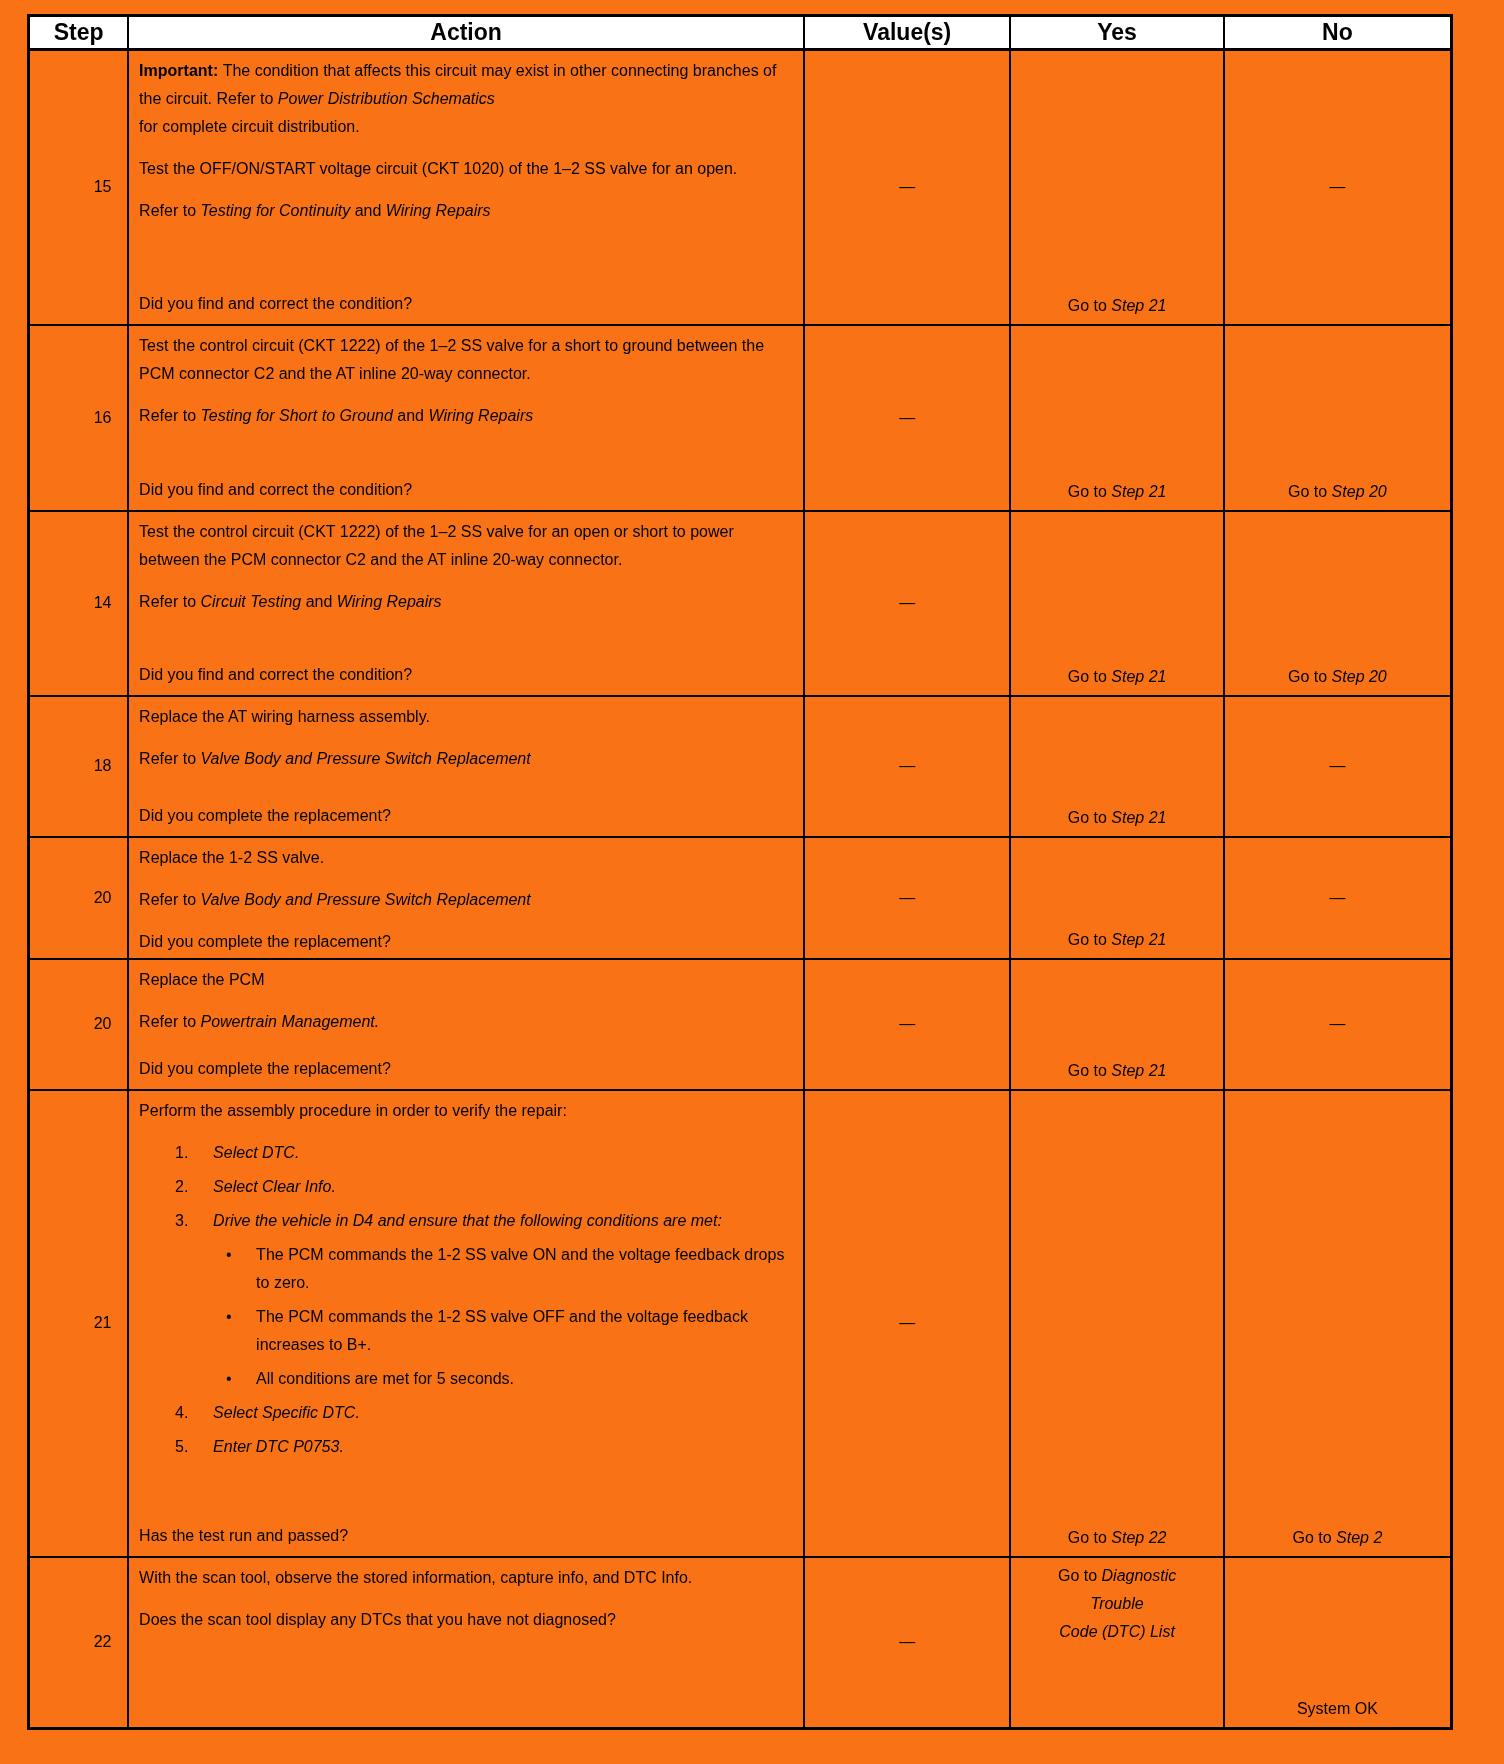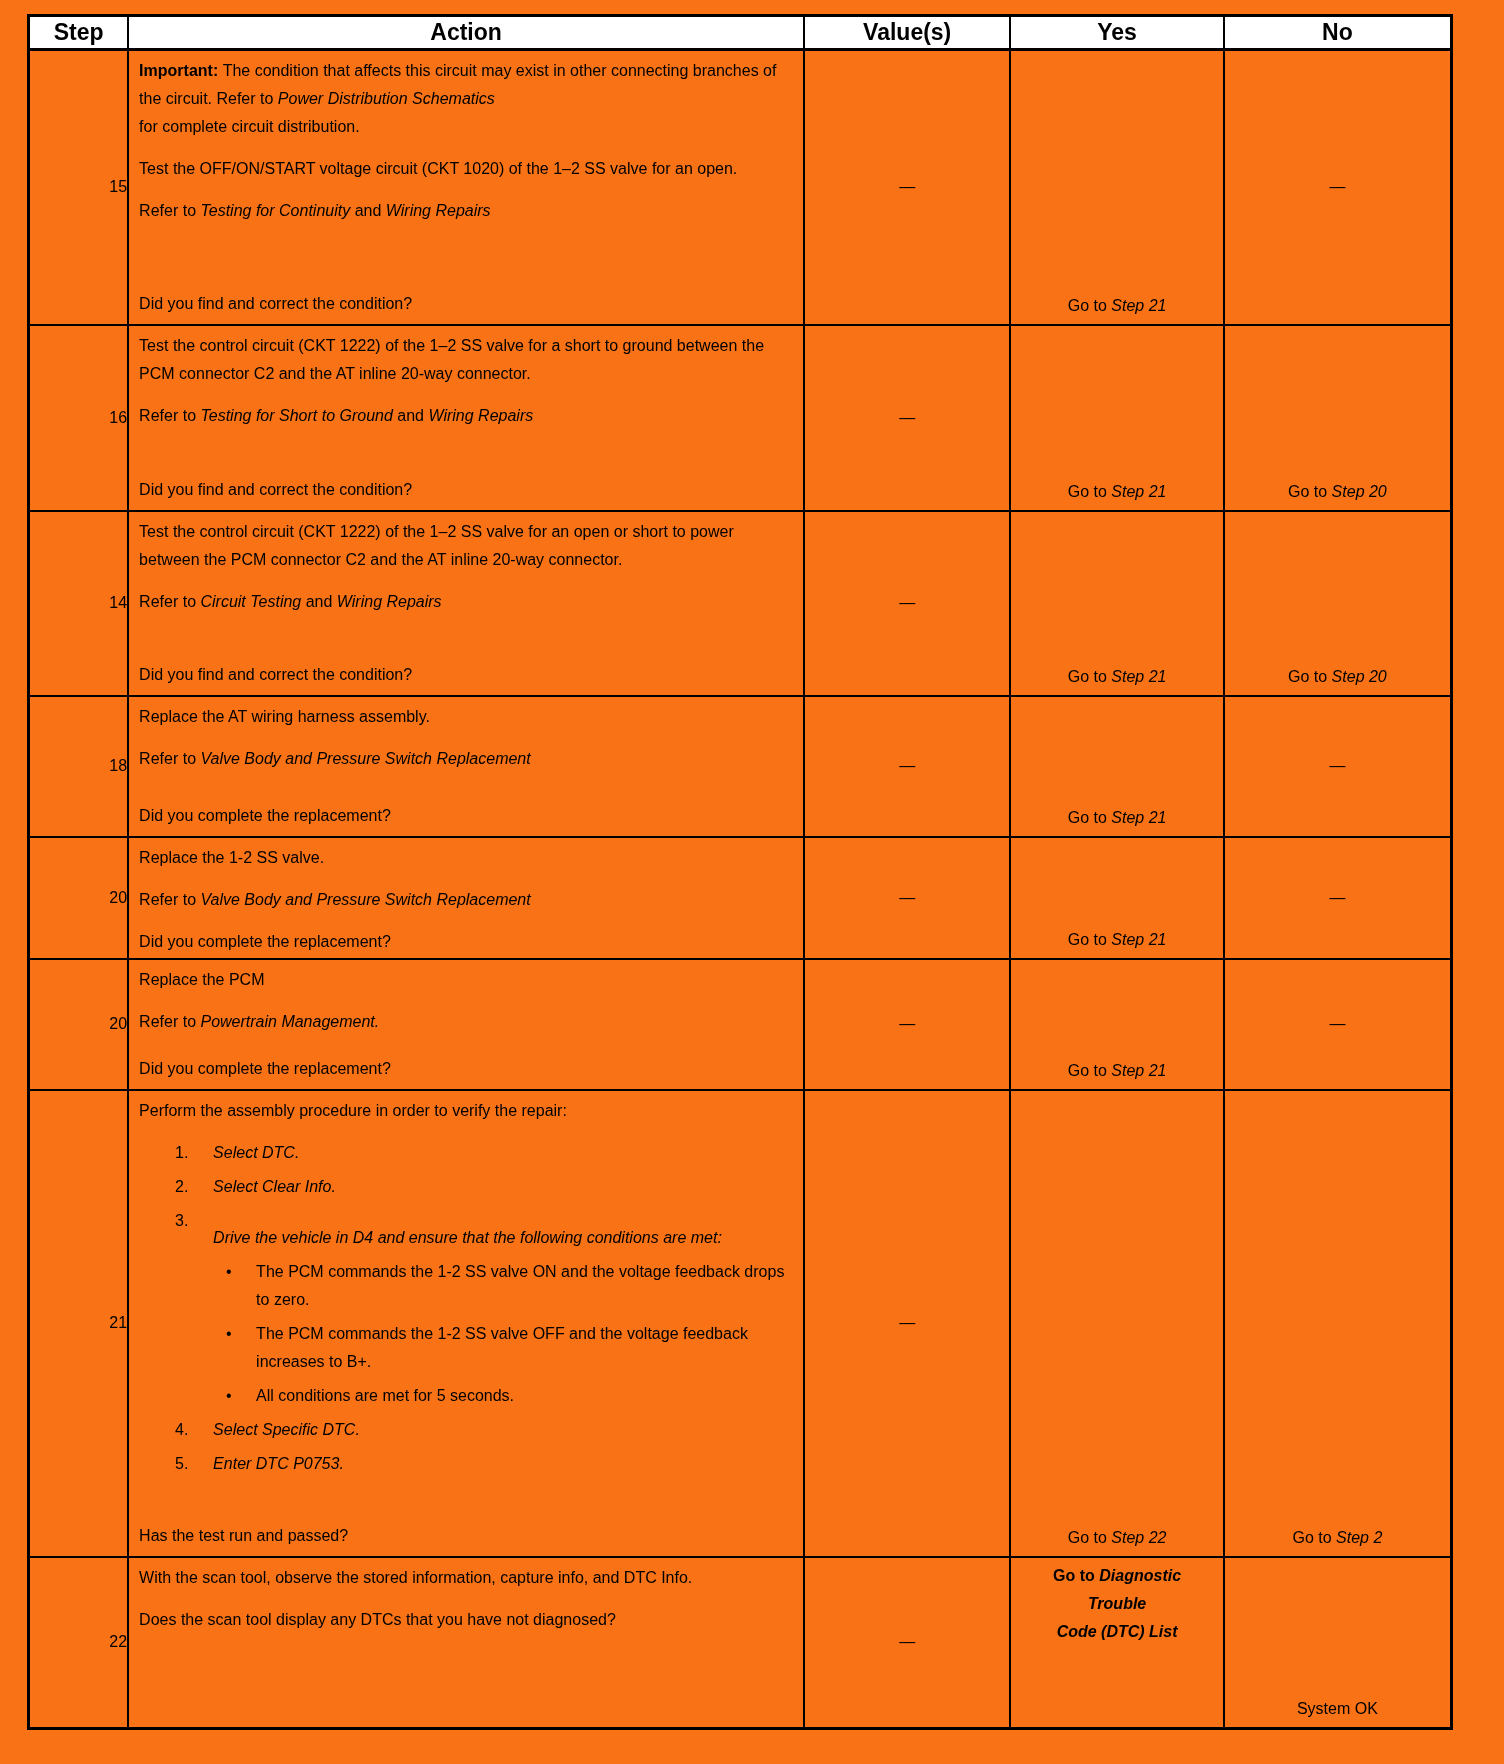--- a/index.html
+++ b/index.html
@@ -33,48 +33,48 @@
   }
   table.diag td{
     position:relative;
     padding:0;
     vertical-align:top;
     font-size:16px;
     line-height:28px;
   }
   .step-box{
     position:absolute; inset:0;
-    display:flex; align-items:center; justify-content:flex-end;margin-left:48px;
+    display:flex; align-items:center; justify-content:center;margin-left:48px;
   }
   .action-box{
     position:absolute; inset:0;
     padding:6px 8px 6px 10px;
     display:flex; flex-direction:column;
     overflow:hidden;
   }
   .blk{margin:0 0 14px 0;}
   .question{margin:0;}
   .spacer{flex:1 1 auto; min-height:0;}
   .cellbox{
     position:absolute; inset:0;
     display:flex; flex-direction:column;
     align-items:center;
     text-align:center;
     padding:4px 6px;
     overflow:hidden;
   }
   .v-center{justify-content:center;}
   .v-bottom{justify-content:flex-end;}
-  .v-top{justify-content:flex-start;font-weight:bold;}
+  .v-top{justify-content:flex-start;}
   .it{font-style:italic;}
   .bd{font-weight:bold;}
   .li{display:flex; margin:0 0 6px 36px;}
   .num{flex:0 0 38px;}
   .li-text{flex:1 1 auto;font-style:italic;}
-  .li-body{flex:1 1 auto;margin-top:17px;}
+  .li-body{flex:1 1 auto;}
   .bullet{display:flex; margin-top:6px; margin-left:13px;}
   .bullet-mark{flex:0 0 30px;}
   .bullet-text{flex:1 1 auto;}
 </style>
 </head>
 <body>
 
 <div class="page">
   <table class="diag">
     <colgroup>

